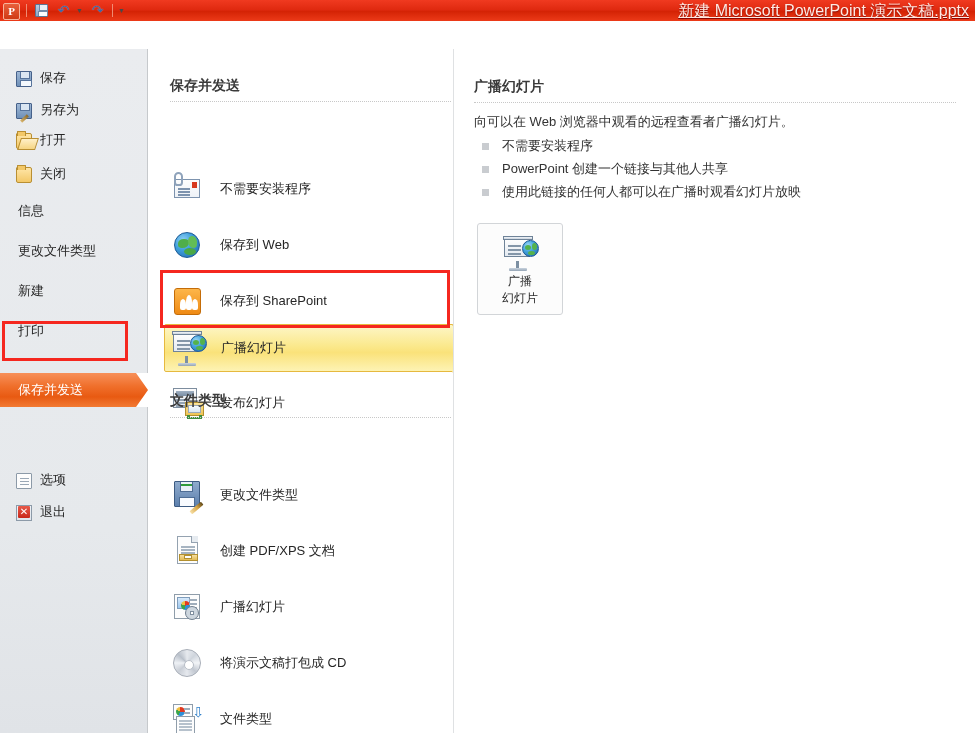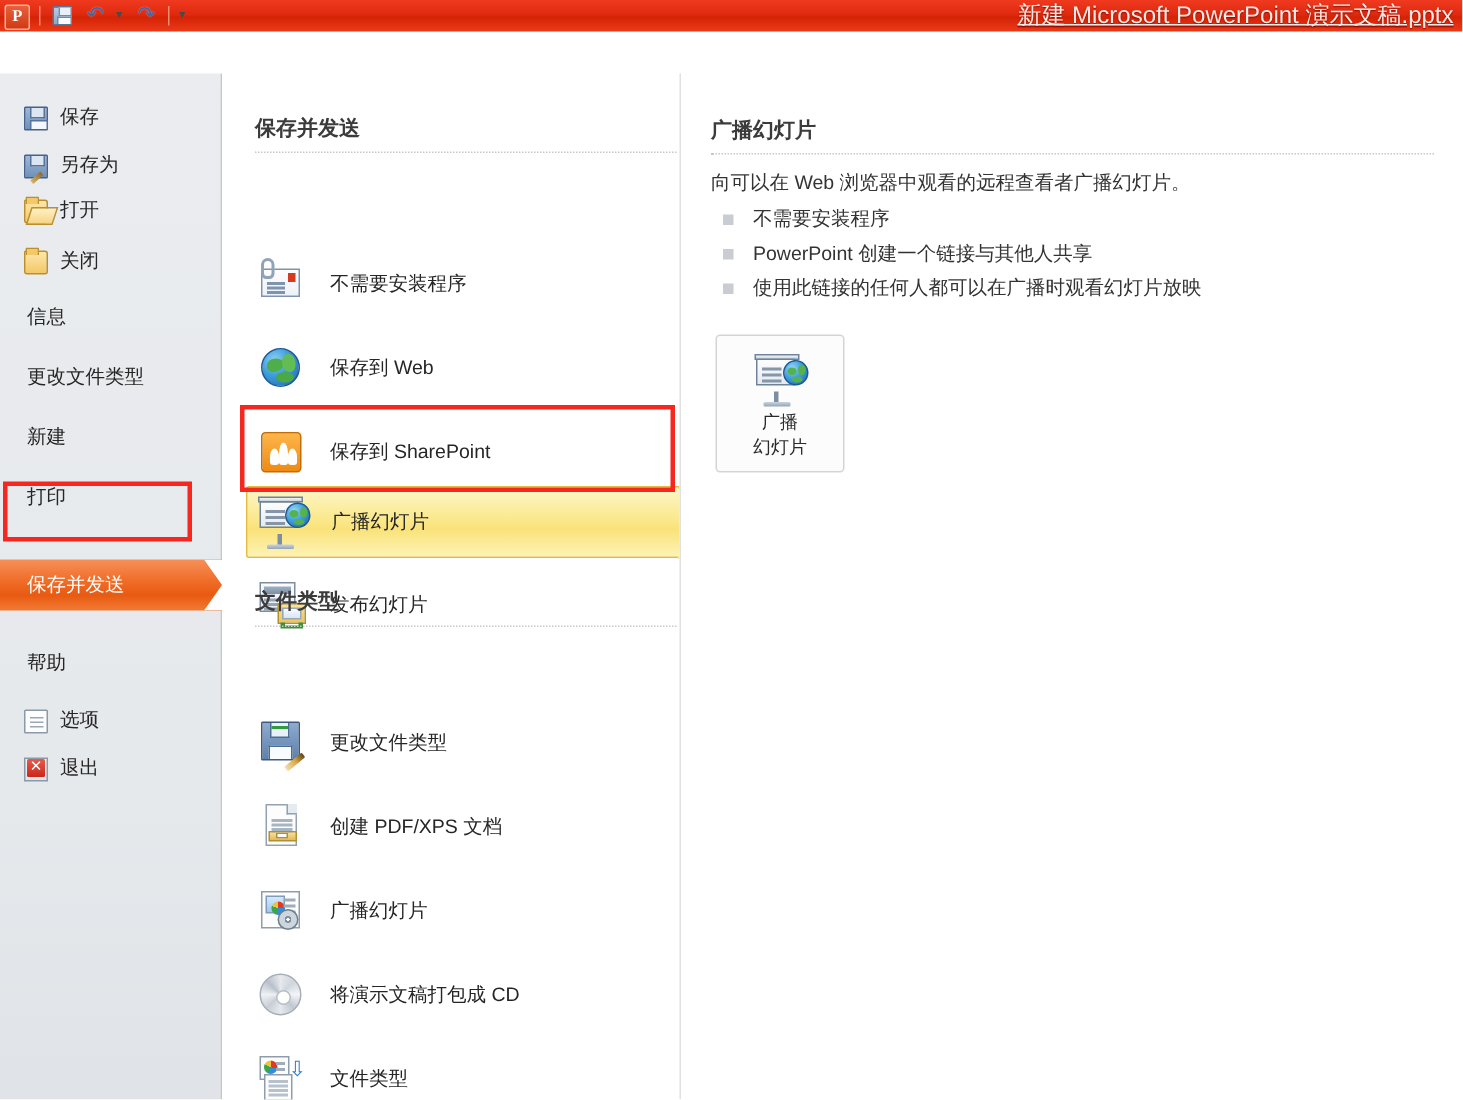--- a/index.html
+++ b/index.html
@@ -318,21 +318,20 @@
     </div>
     <div class="sb-item" style="top:183px">更改文件类型</div>
     <div class="sb-item" style="top:223px">新建</div>
     <div class="sb-item" style="top:263px">打印</div>
 
     <div class="sb-sel" style="top:324px">
       <span>保存并发送</span>
       <span class="notch"></span>
     </div>
 
-    <div class="sb-item" style="top:374px">帮助</div>
 
     <div class="sb-item with-icon" style="top:412px">
       <span class="ico ic-doc">
         <i class="ln" style="top:4px"></i>
           <i class="ln" style="top:7px"></i>
           <i class="ln" style="top:10px"></i>
       </span>
       <span class="label">选项</span>
     </div>
     <div class="sb-item with-icon" style="top:444px">

